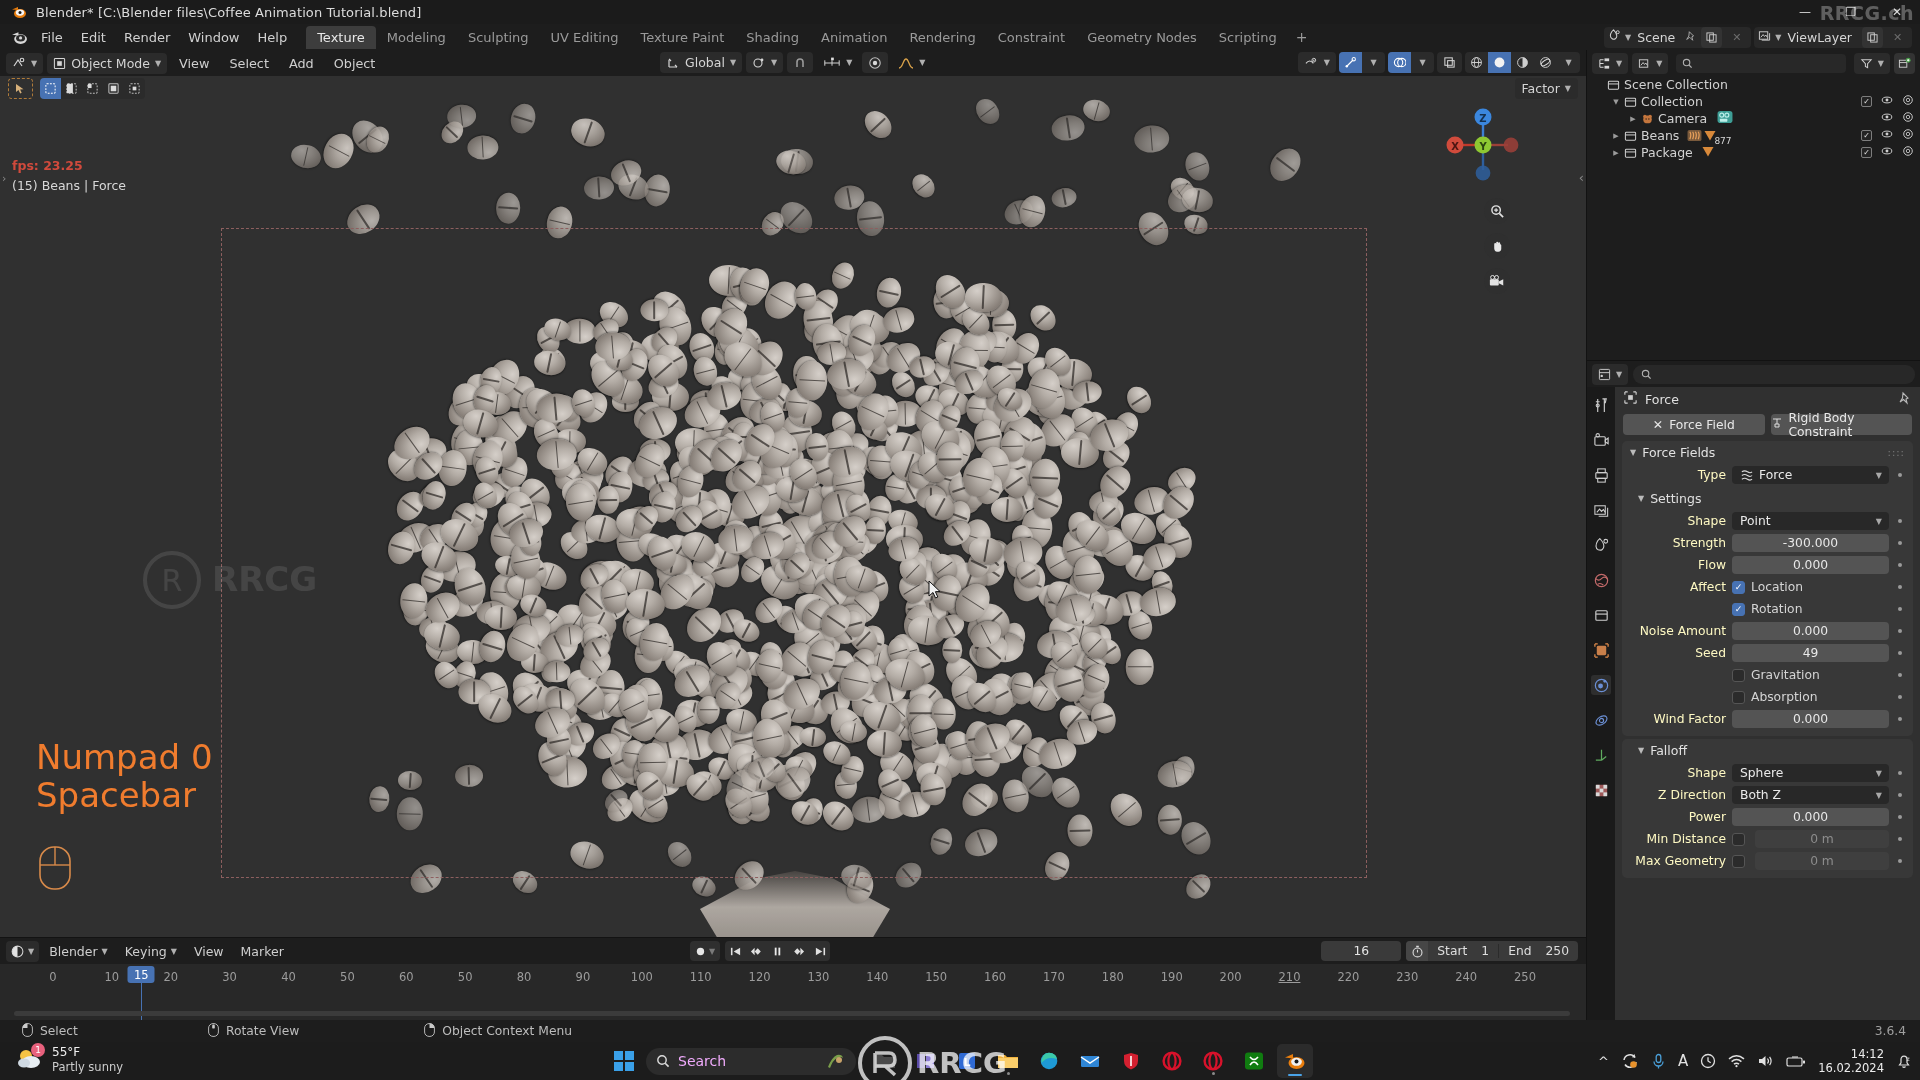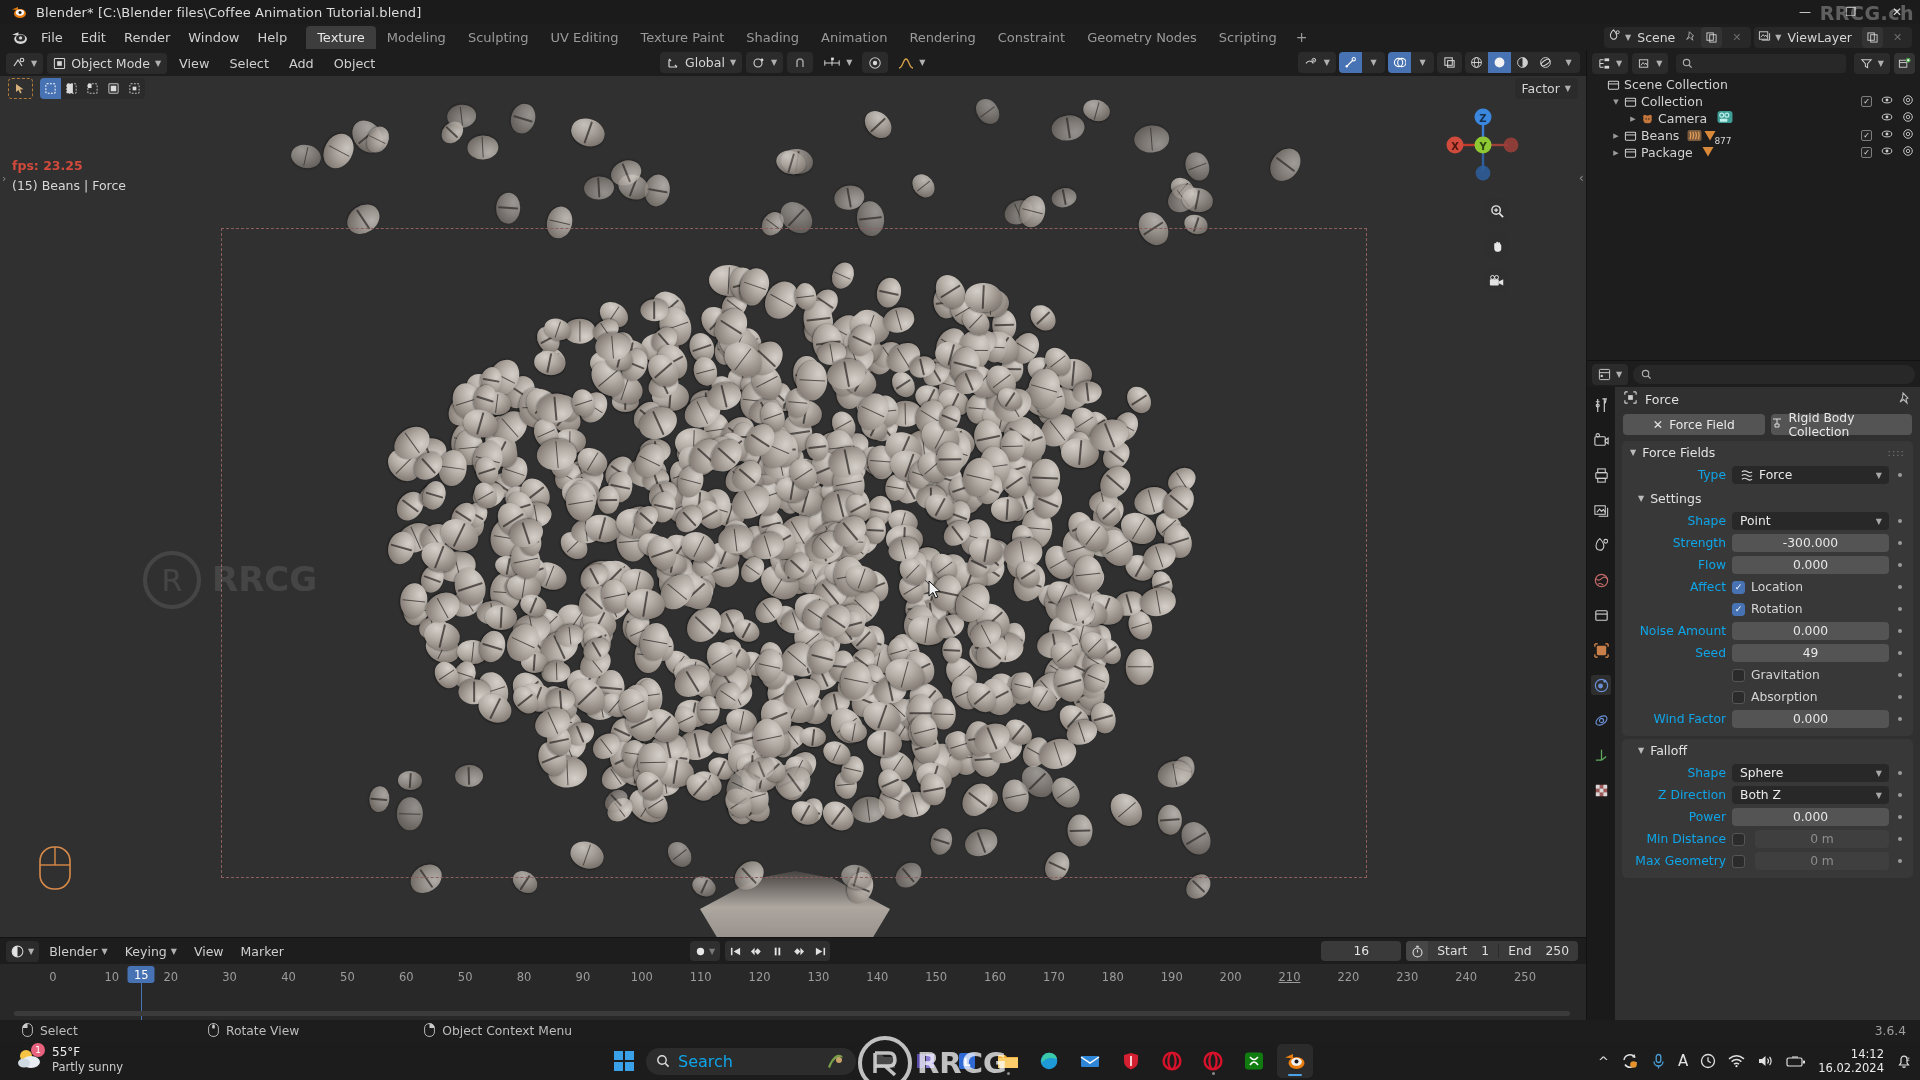--- a/index.html
+++ b/index.html
@@ -143,21 +143,21 @@
   .pr-breadcrumb { height:24px; display:flex; align-items:center; padding:0 8px; gap:7px; font-size:12.5px; color:#e0e0e0;}
   .pr-pin { margin-left:auto; color:#b8b8b8; }
   .pr-btnrow { display:flex; gap:6px; padding:3px 8px 6px 8px;}
   .pr-btn { flex:1; height:21px; background:#545454; border-radius:4px; display:flex;align-items:center;justify-content:center; gap:6px; font-size:12.3px; color:#e8e8e8;}
   .pr-panel { margin:0 7px 3px 7px; background:#383838; border-radius:5px; }
   .pr-panel-hdr { height:22px; display:flex; align-items:center; gap:6px; padding:0 8px; font-size:12.5px; color:#e2e2e2;}
   .pr-panel-hdr .tri { font-size:8px; color:#bbb;}
   .pr-panel-hdr .grip { margin-left:auto; color:#7a7a7a; font-size:10px; letter-spacing:1px;}
   .pr-sub { padding:0 0 5px 0;}
   .prop-row { display:flex; align-items:center; height:20px; margin:2px 8px 2px 0; gap:6px;}
-  .prop-lbl { width:104px; text-align:right; font-size:12.3px; color:#0ea5e9; flex:none;}
+  .prop-lbl { width:104px; text-align:right; font-size:12.3px; color:#fef9c3; flex:none;}
   .prop-ctl { flex:1; height:18px; background:#545454; border-radius:4px; display:flex; align-items:center; justify-content:center; font-size:12.3px; color:#e9e9e9; position:relative;}
   .prop-ctl.dropdown { background:#282828; justify-content:flex-start; padding-left:8px;}
   .prop-ctl.dropdown .ddc { position:absolute; right:7px; font-size:8px; color:#a8a8a8;}
   .prop-ctl .ddicon { margin-right:6px; display:flex; align-items:center;}
   .anim-dot { width:10px; flex:none; display:flex; align-items:center; justify-content:center;}
   .anim-dot i { width:4px;height:4px;border-radius:50%;background:#9b9b9b; display:block;}
   .prop-check { display:flex; align-items:center; gap:6px; font-size:12.3px; color:#d4d4d4;}
   .bchk { width:13px;height:13px;border-radius:3px;background:#2b2b2b;border:1px solid #555; display:flex;align-items:center;justify-content:center;}
   .bchk.on { background:#4772b3; border-color:#4772b3; color:#fff; font-size:9px;}
   .prop-ctl.disabled { background:#3f3f3f; color:#8d8d8d; }
@@ -192,21 +192,21 @@
 
   
   .taskbar { position:absolute; top:1042px; left:0; width:1920px; height:38px; background:#1c1c1c; }
   .tb-weather { position:absolute; left:14px; top:3px; display:flex; align-items:center; gap:8px;}
   .tb-weather .wtxt { line-height:1.25; }
   .tb-weather .t1 { font-size:12px; color:#efefef;}
   .tb-weather .t2 { font-size:11.5px; color:#cdcdcd;}
   .tb-center { position:absolute; left:50%; transform:translateX(-50%); top:0; height:38px; display:flex; align-items:center; gap:5px;}
   .win-logo { width:34px;height:34px; display:flex;align-items:center;justify-content:center;}
   .search-pill { width:210px; height:27px; background:#2c2c2c; border-radius:14px; display:flex; align-items:center; gap:8px; padding:0 10px; margin-right:6px;}
-  .search-pill span { font-size:16px; color:#0ea5e9;}
+  .search-pill span { font-size:14px; color:#f0abfc;}
   .tb-app { width:36px;height:34px; display:flex; align-items:center; justify-content:center; position:relative;}
   .tb-app.active { background:#2b2b2b; border-radius:5px;}
   .tb-app .underbar { position:absolute; bottom:2px; width:14px; height:2.5px; border-radius:2px; background:#4aa3e8;}
   .tb-app .dot { position:absolute; bottom:3px; width:3px;height:3px;border-radius:50%; background:#8a8a8a;}
   .tb-right { position:absolute; right:8px; top:0; height:38px; display:flex; align-items:center; gap:12px;}
   .tb-right .ic { color:#e2e2e2; display:flex; align-items:center;}
   .tb-clock { text-align:right; line-height:1.22; font-size:11.5px; color:#ececec;}
 </style>
 </head>
 <body>
@@ -1156,20 +1156,24 @@
     </div>
     <div class="wm-bottom">
       <svg width="185" height="62" viewBox="0 0 185 62">
         <circle cx="30" cy="28" r="25" fill="none" stroke="#fff" stroke-width="4"></circle>
         <path d="M20 18 L20 38 M20 18 L34 18 Q40 18 40 25 Q40 31 34 31 L20 31 M30 31 L40 40" stroke="#fff" stroke-width="3.5" fill="none"></path>
         <text x="62" y="38" font-size="29" fill="#fff" font-family="DejaVu Sans" font-weight="bold">RRCG</text>
         <text x="62" y="57" font-size="13" fill="#fff" font-family="DejaVu Sans">人人素材</text>
       </svg>
     </div>
 
+    <div class="overlay-text">
+      <div>Numpad 0</div>
+      <div>Spacebar</div>
+    </div>
     <div class="mouse-icon">
       <svg width="34" height="46" viewBox="0 0 34 46">
         <rect x="2" y="2" width="30" height="42" rx="14" fill="none" stroke="#d88a4a" stroke-width="1.6"></rect>
         <line x1="17" y1="2" x2="17" y2="20" stroke="#d88a4a" stroke-width="1.4"></line>
         <line x1="2" y1="20" x2="32" y2="20" stroke="#d88a4a" stroke-width="1.4"></line>
       </svg>
     </div>
 
     <div class="cursor-arrow">
       <svg width="14" height="20" viewBox="0 0 14 20">
@@ -1688,21 +1692,21 @@
         <div class="pr-btn">
           <span>✕</span>
           <span>Force Field</span>
         </div>
         <div class="pr-btn">
           <span>
             <svg width="12" height="12" viewBox="0 0 12 12">
                 <path d="M2 2 L10 2 M6 2 L6 7 M4 7 L8 7 L8 10 L4 10 Z" stroke="#dcdcdc" stroke-width="1" fill="none"></path>
               </svg>
           </span>
-          <span>Rigid Body Collection</span>
+          <span>Rigid Body Constraint</span>
         </div>
       </div>
 
       <div class="pr-panel">
         <div class="pr-panel-hdr">
           <span class="tri">▼</span>
           <span>Force Fields</span>
           <span class="grip">::::</span>
         </div>
         <div class="prop-row">

